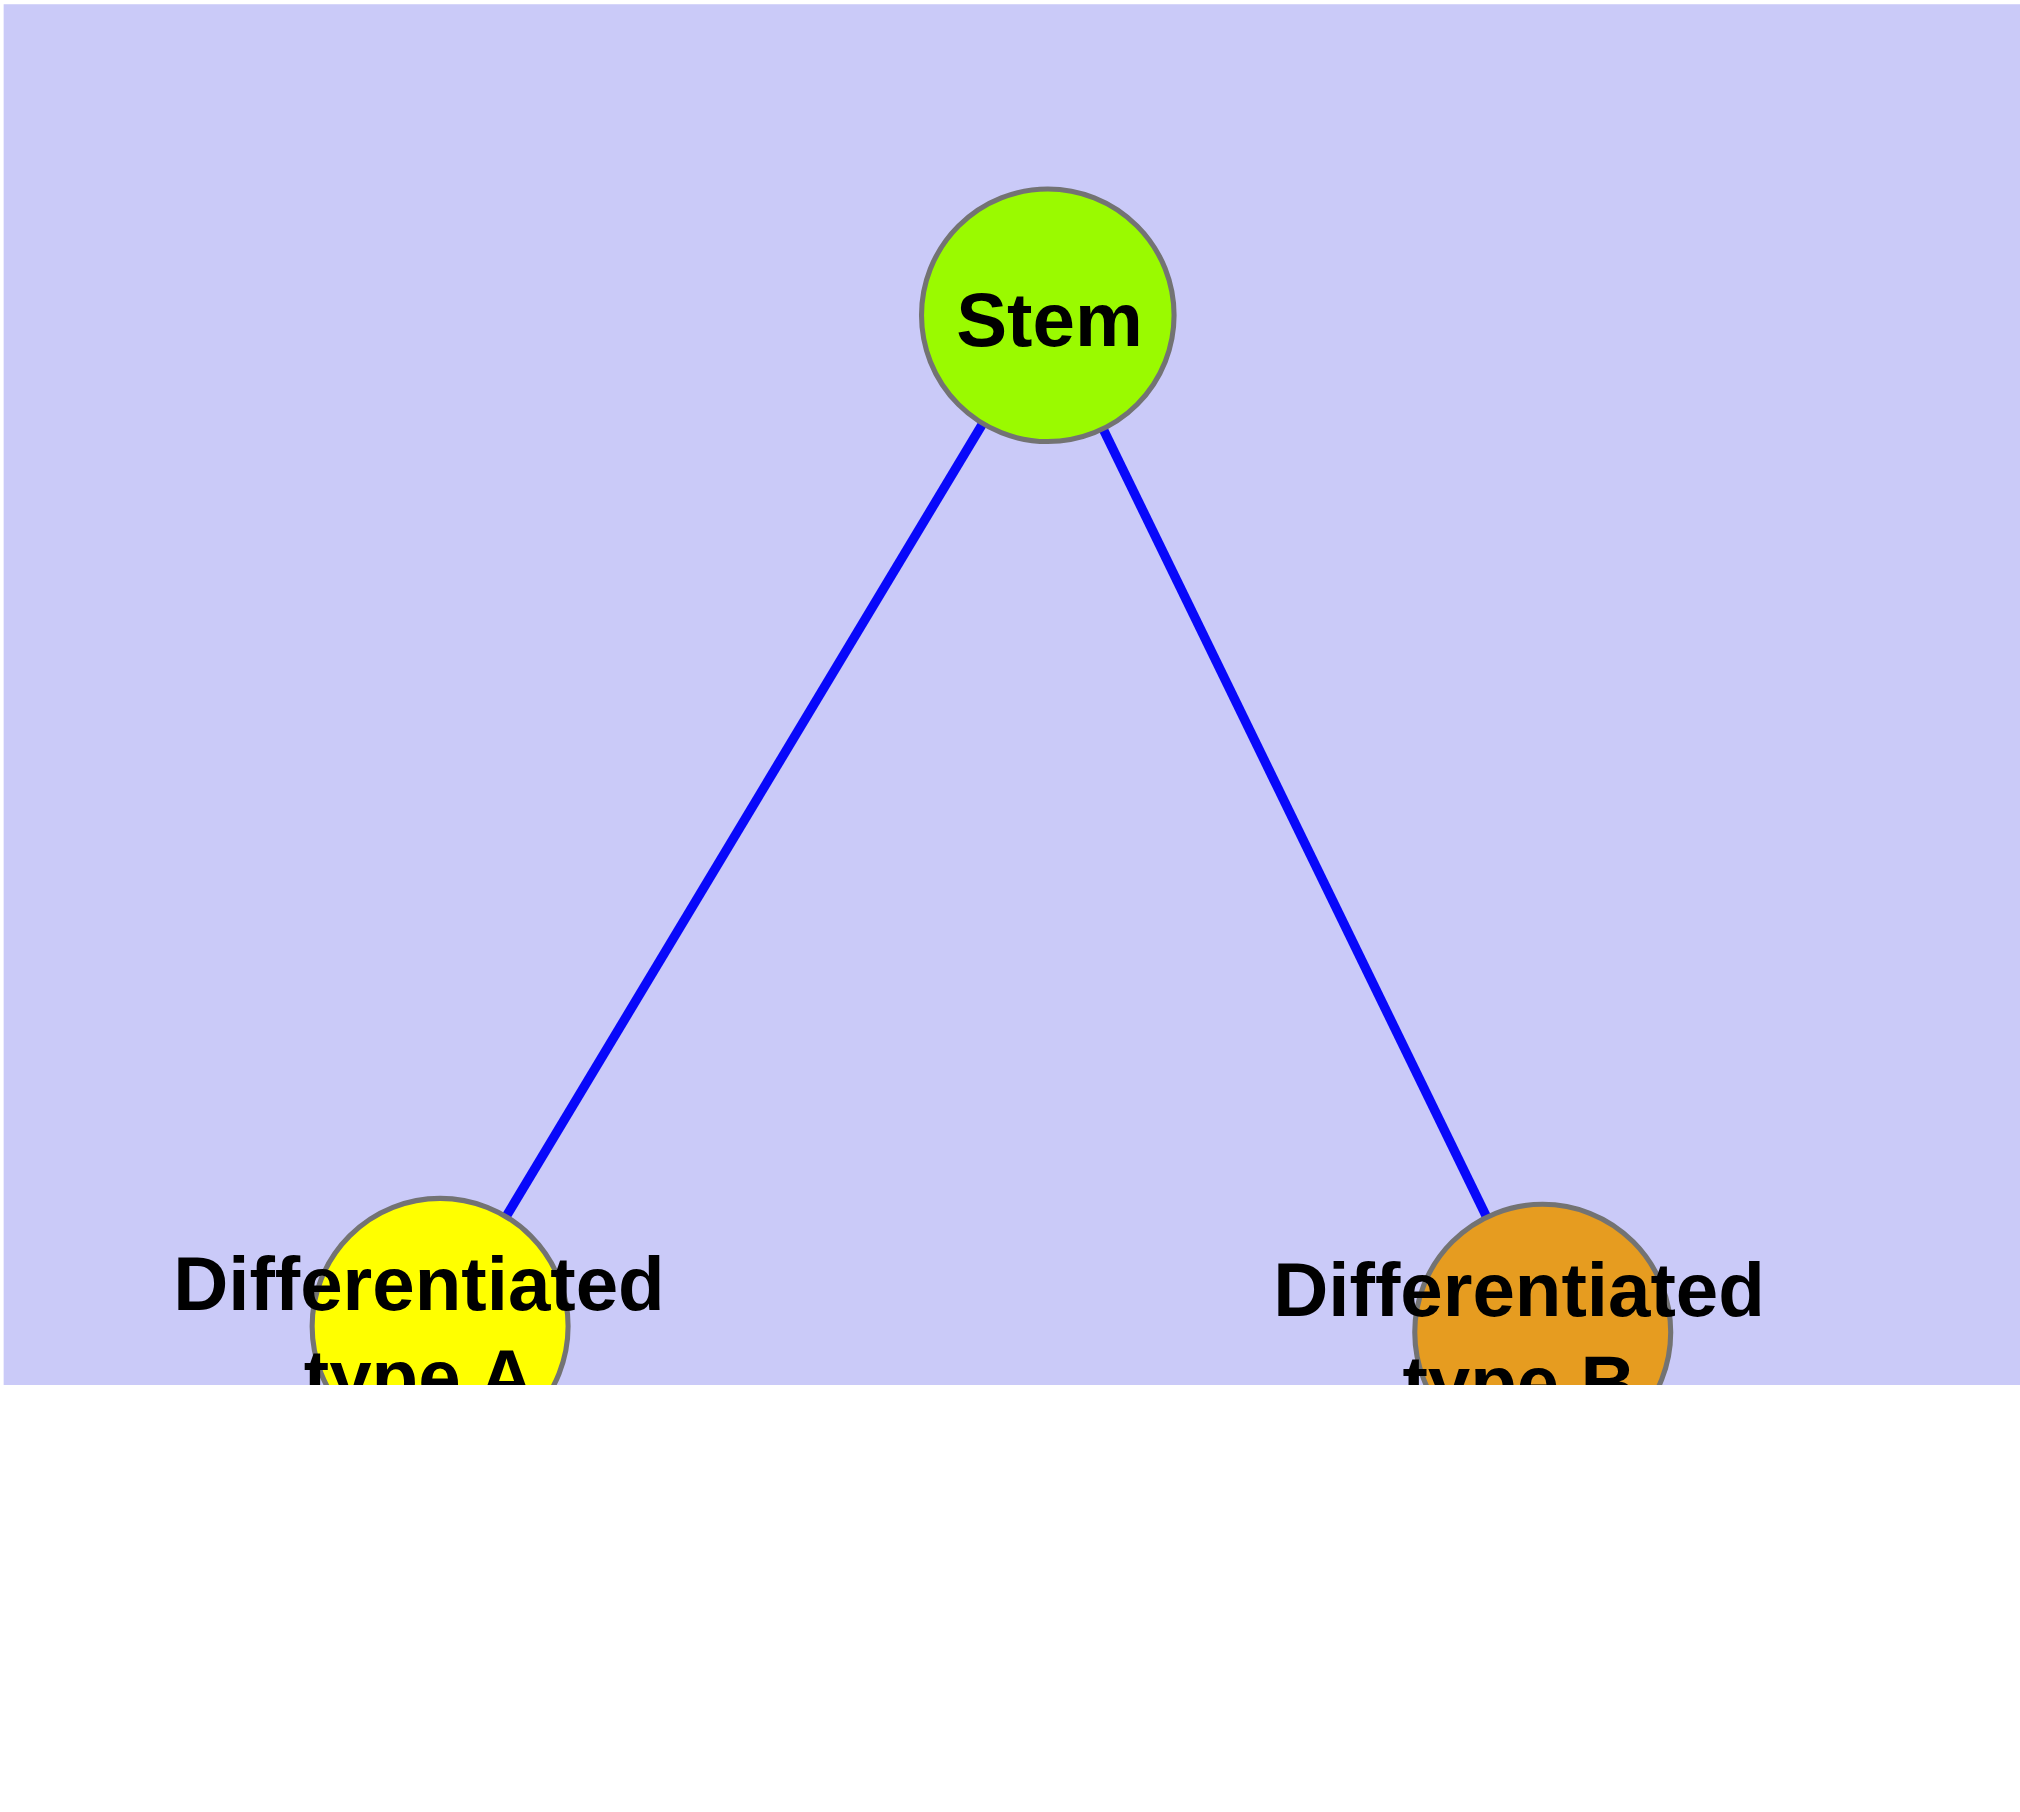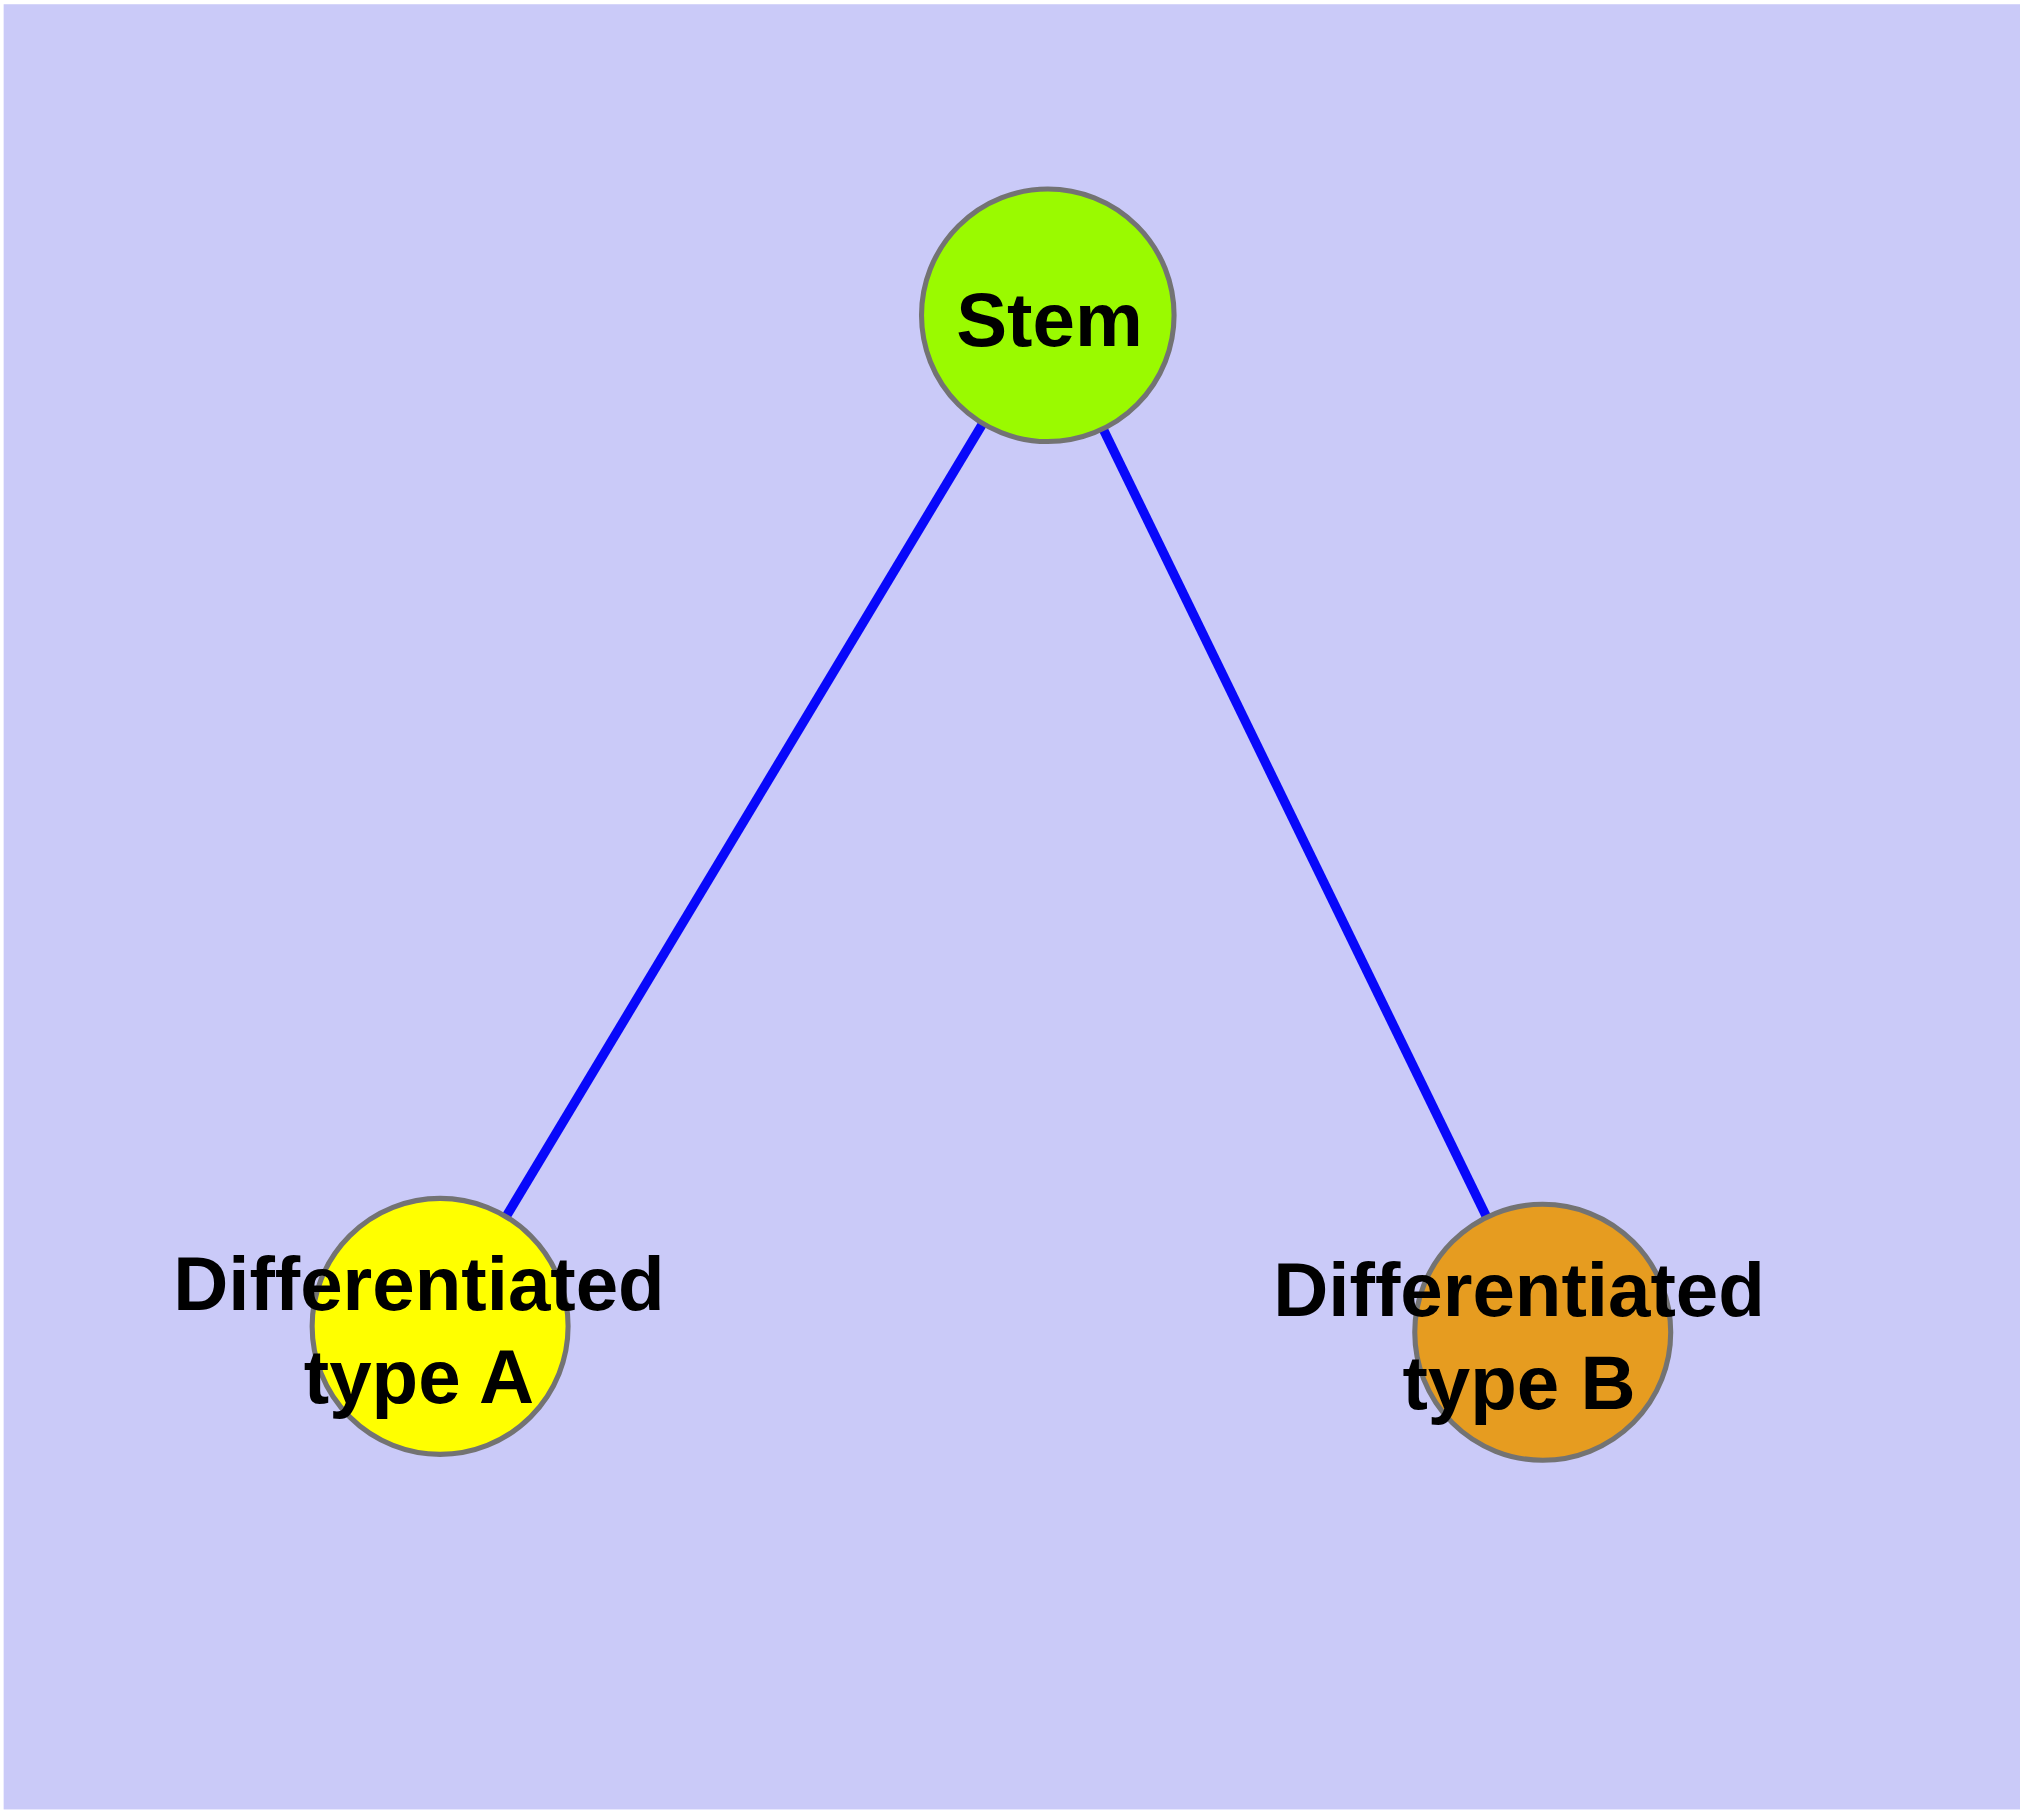--- a/index.html
+++ b/index.html
@@ -3,21 +3,21 @@
 <meta charset="utf-8">
 <style>
   html, body {
     margin: 0;
     padding: 0;
     background: #ffffff;
   }
   .stage {
     position: relative;
     width: 2021px;
-    height: 1812px;
+    height: 1385px;
     background: #ffffff;
     overflow: hidden;
   }
   svg {
     display: block;
   }
   .node-label {
     font-family: "Liberation Sans", sans-serif;
     font-weight: bold;
     fill: #000000;

